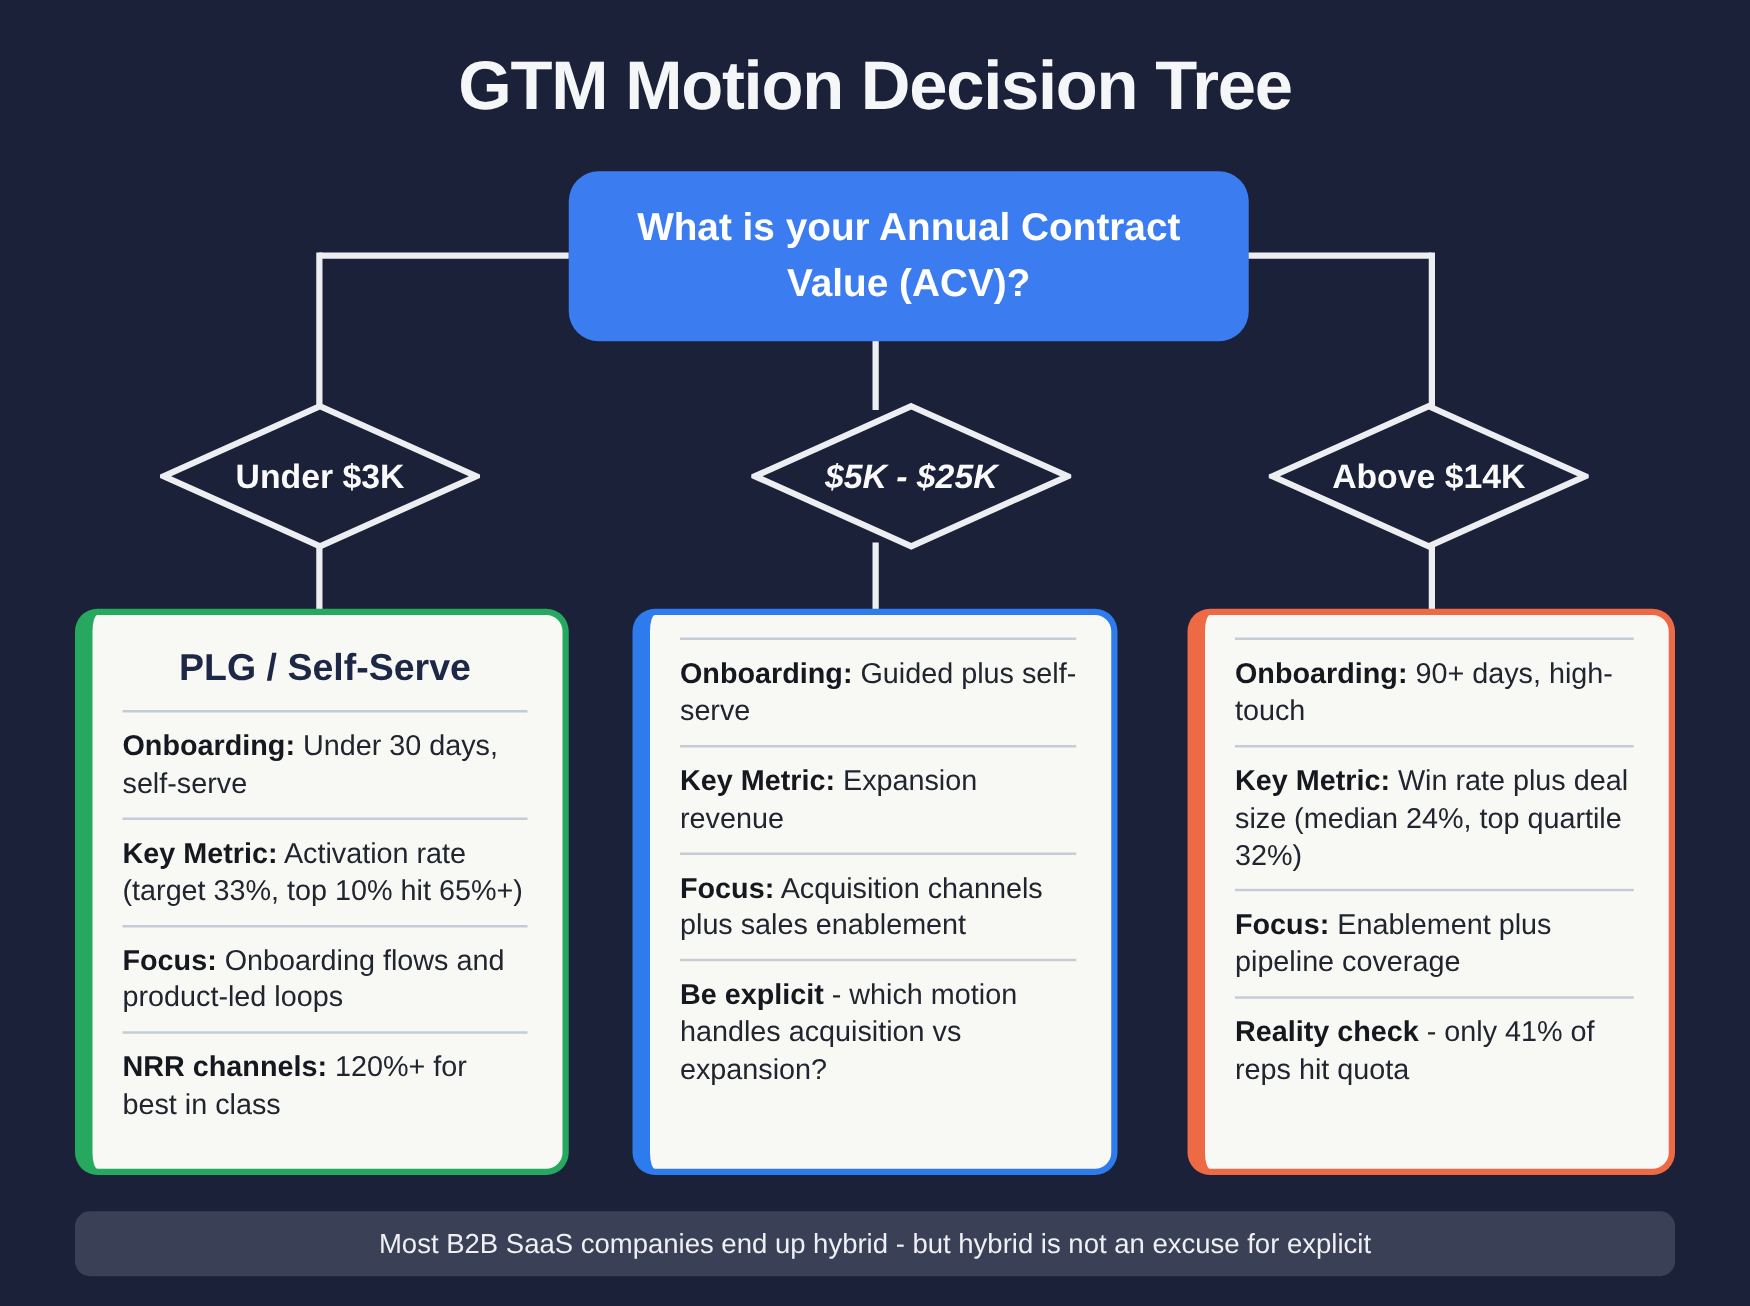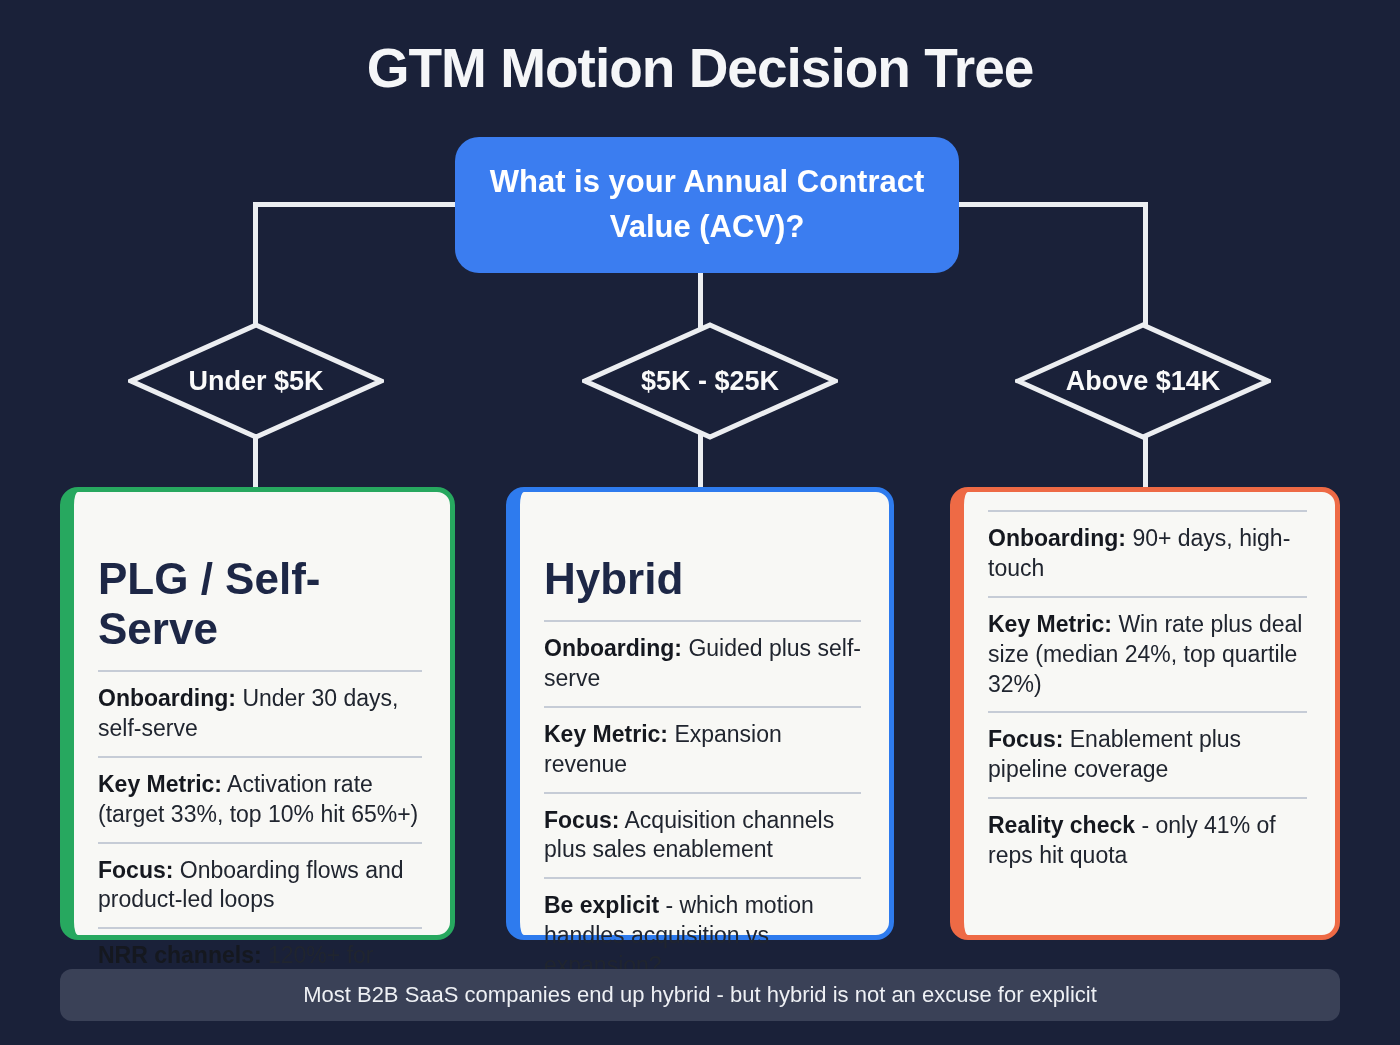--- a/index.html
+++ b/index.html
@@ -22,21 +22,21 @@
     text-align: center;
     color: #f5f6f8;
     font-size: 55px;
     font-weight: bold;
     letter-spacing: -1px;
   }
 
   .root-box {
     position: absolute;
     left: 455px; top: 137px;
-    width: 504px; height: 136px;
+    width: 544px; height: 136px;
     background: #3b7df0;
     border-radius: 24px;
     display: flex; align-items: center; justify-content: center;
     text-align: center;
     color: #ffffff;
     font-size: 31px;
     font-weight: bold;
     line-height: 1.45;
     padding: 0 34px;
   }
@@ -58,26 +58,25 @@
     position: absolute;
     top: 487px;
     height: 453px;
     background: #f8f8f5;
     border-style: solid;
     border-width: 5px 5px 5px 14px;
     border-radius: 18px;
     padding: 18px 28px 18px 24px;
   }
   .card-title {
-    text-align: left;
+    text-align: center;
     color: #1d2746;
-    font-size: 44px;
+    font-size: 30px;
     font-weight: bold;
     padding: 8px 0 16px 0;
-    margin-top: 36px;
   }
   .card-divider { height: 0; border-top: 2px solid #c6ccd6; }
   .card-row {
     padding: 12px 0;
     color: #20252f;
     font-size: 23px;
     line-height: 1.3;
   }
   .row-label { font-weight: bold; color: #15181f; }
 
@@ -109,24 +108,24 @@
   <div class="line" style="left:1143px; top:434px; width:5px; height:54px;"></div>
 
   <div class="root-box">
     <span>What is your Annual Contract Value (ACV)?</span>
   </div>
 
   <div class="diamond" style="left:128px; top:322px;">
     <svg viewBox="0 0 256 118">
       <polygon points="128,3 253,59 128,115 3,59" fill="#1a2139" stroke="#eceef1" stroke-width="5"></polygon>
     </svg>
-    <div class="diamond-label">Under $5K</div>
-  </div>
-
-  <div class="diamond" style="left:582px; top:322px;">
+    <div class="diamond-label">Under $3K</div>
+  </div>
+
+  <div class="diamond" style="left:601px; top:322px;font-style:italic;">
     <svg viewBox="0 0 256 118">
       <polygon points="128,3 253,59 128,115 3,59" fill="#1a2139" stroke="#eceef1" stroke-width="5"></polygon>
     </svg>
     <div class="diamond-label">$5K - $25K</div>
   </div>
 
   <div class="diamond" style="left:1015px; top:322px;">
     <svg viewBox="0 0 256 118">
       <polygon points="128,3 253,59 128,115 3,59" fill="#1a2139" stroke="#eceef1" stroke-width="5"></polygon>
     </svg>
@@ -151,21 +150,20 @@
       <span>Onboarding flows and product-led loops</span>
     </div>
     <div class="card-divider"></div>
     <div class="card-row">
       <span class="row-label">NRR channels:</span>
       <span>120%+ for best in class</span>
     </div>
   </div>
 
   <div class="card" style="left: 506px; width: 388px; border-color: rgb(46, 123, 238);">
-    <div class="card-title">Hybrid</div>
     <div class="card-divider"></div>
     <div class="card-row">
       <span class="row-label">Onboarding:</span>
       <span>Guided plus self-serve</span>
     </div>
     <div class="card-divider"></div>
     <div class="card-row">
       <span class="row-label">Key Metric:</span>
       <span>Expansion revenue</span>
     </div>

